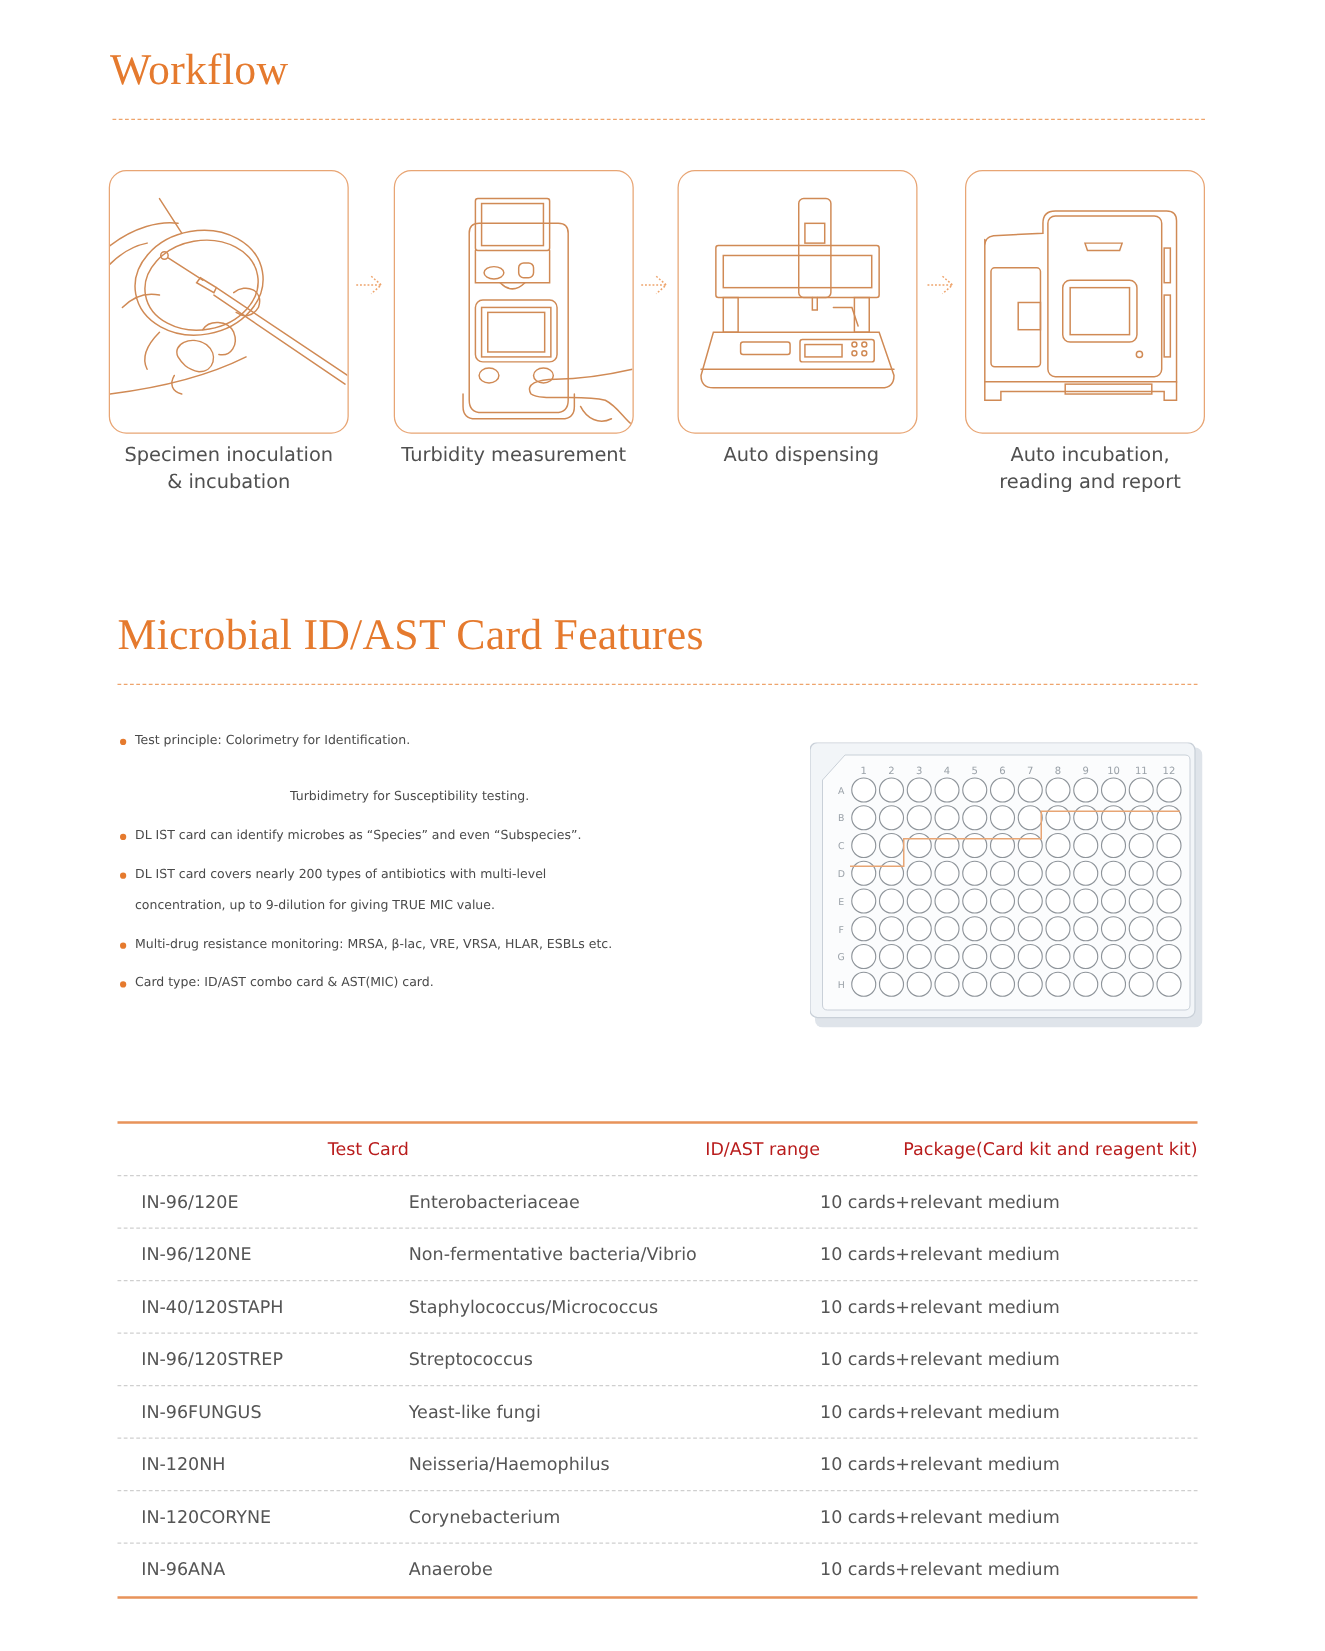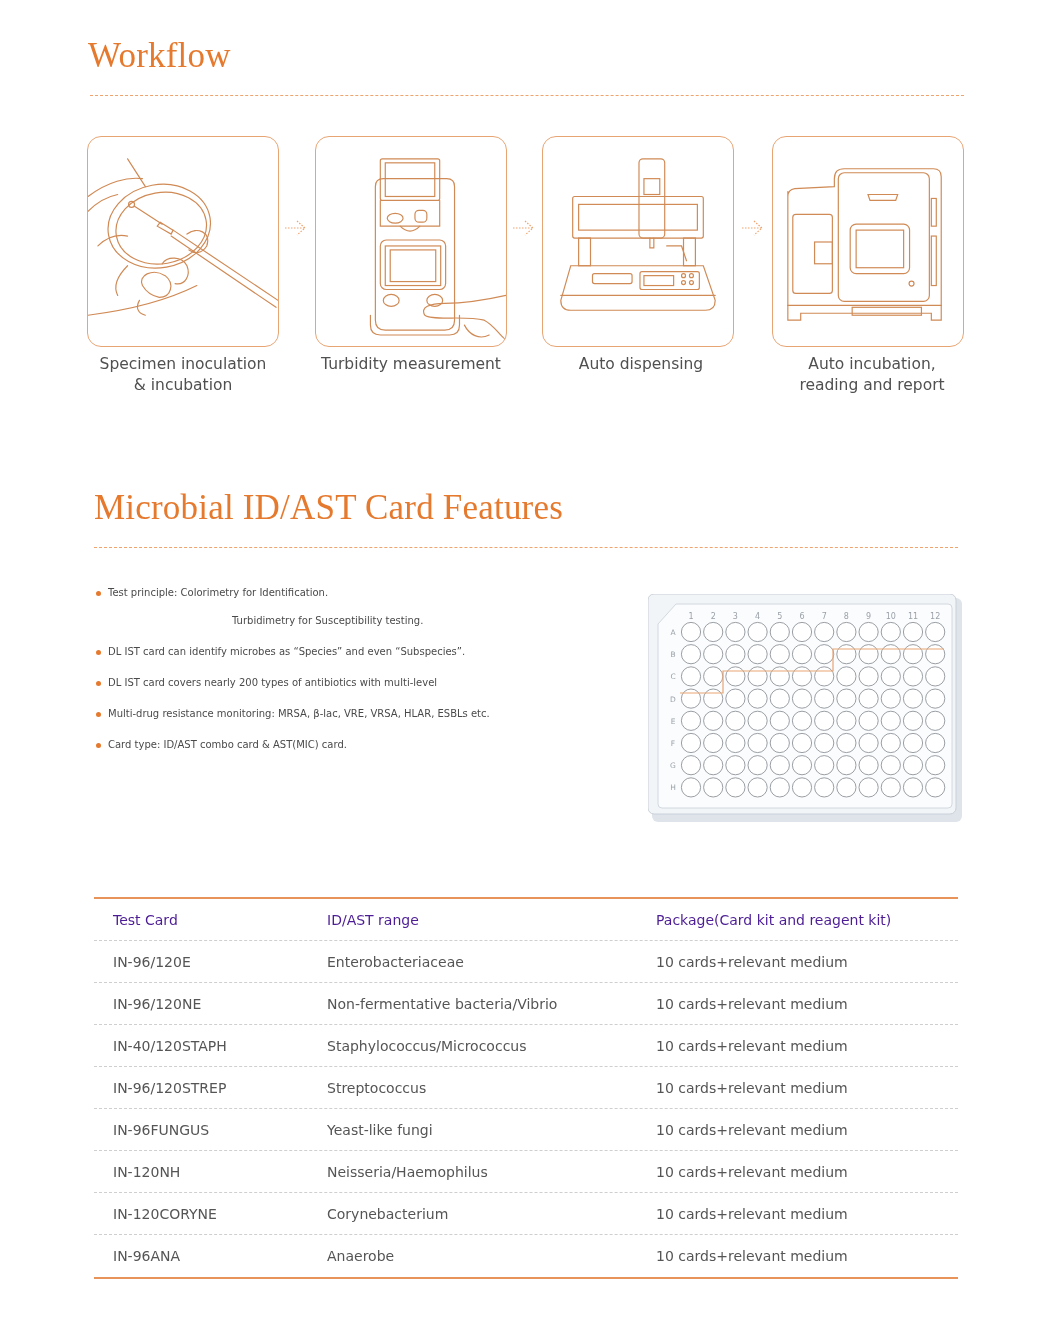--- a/index.html
+++ b/index.html
@@ -46,21 +46,21 @@
 
   .spec-table {
     position: absolute; left: 94px; top: 897px; width: 864px;
     border-top: 2px solid #e8935a; border-bottom: 2px solid #e8935a;
   }
   .spec-row {
     display: flex; height: 42px; align-items: center;
     border-bottom: 1px dashed #cfcfcf; font-size: 14px; color: #555;
   }
   .spec-row:last-child { border-bottom: none; }
-  .spec-row.head { font-size: 14px; color: #4c1d95; font-weight: 500; }
+  .spec-row.head { font-size: 14px; color: #b91c1c; font-weight: 500; text-align: right; }
   .c1 { width: 233px; padding-left: 19px; }
   .c2 { width: 329px; }
   .c3 { flex: 1; }
 </style>
 </head>
 <body>
 
 <div class="section-title" id="wf-title">Workflow</div>
 <div class="dash-line" id="wf-line"></div>
 
@@ -172,29 +172,30 @@
   <div>reading and report</div>
 </div>
 
 <div class="section-title" id="feat-title">Microbial ID/AST Card Features</div>
 <div class="dash-line" id="feat-line"></div>
 
 <div class="features">
   <div class="feat-item">
     <span class="bullet"></span>
     <div>Test principle: Colorimetry for Identification.</div>
-    <div class="feat-sub" style="margin-top:3px;">Turbidimetry for Susceptibility testing.</div>
+    <div class="feat-sub" style="margin-top:20px;">Turbidimetry for Susceptibility testing.</div>
   </div>
   <div class="feat-item">
     <span class="bullet"></span>
     <div>DL IST card can identify microbes as “Species” and even “Subspecies”.</div>
   </div>
   <div class="feat-item">
     <span class="bullet"></span>
     <div>DL IST card covers nearly 200 types of antibiotics with multi-level</div>
+    <div>concentration, up to 9-dilution for giving TRUE MIC value.</div>
   </div>
   <div class="feat-item">
     <span class="bullet"></span>
     <div>Multi-drug resistance monitoring: MRSA, β-lac, VRE, VRSA, HLAR, ESBLs etc.</div>
   </div>
   <div class="feat-item">
     <span class="bullet"></span>
     <div>Card type: ID/AST combo card &amp; AST(MIC) card.</div>
   </div>
 </div>

